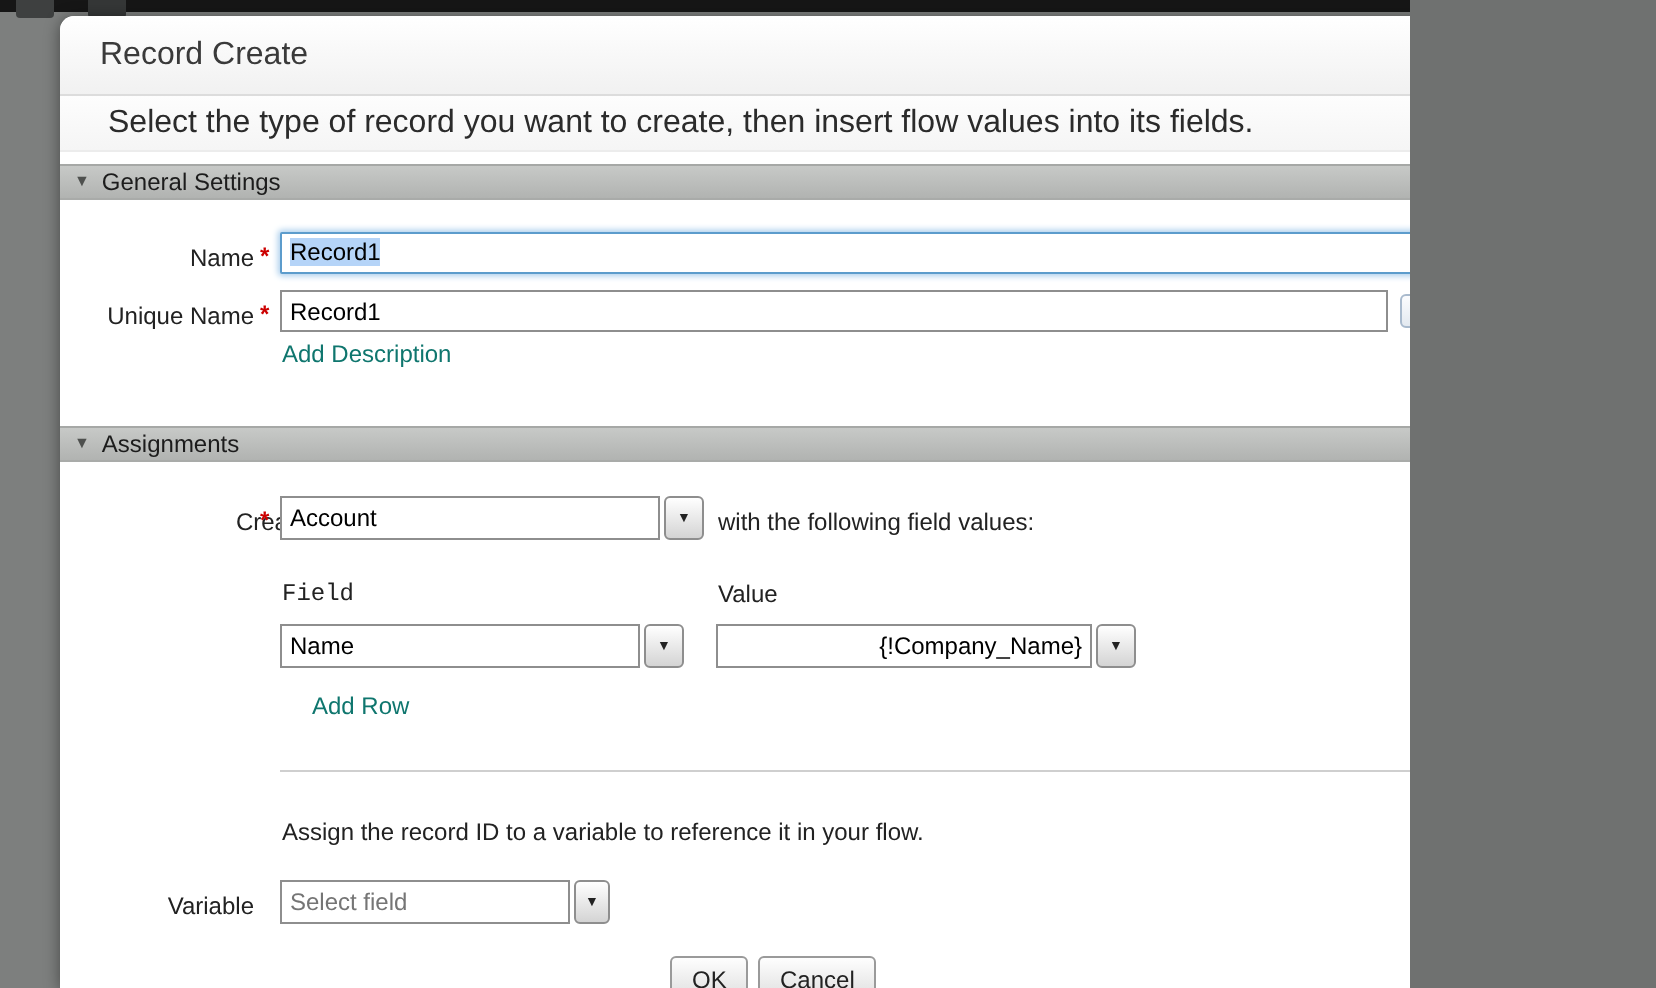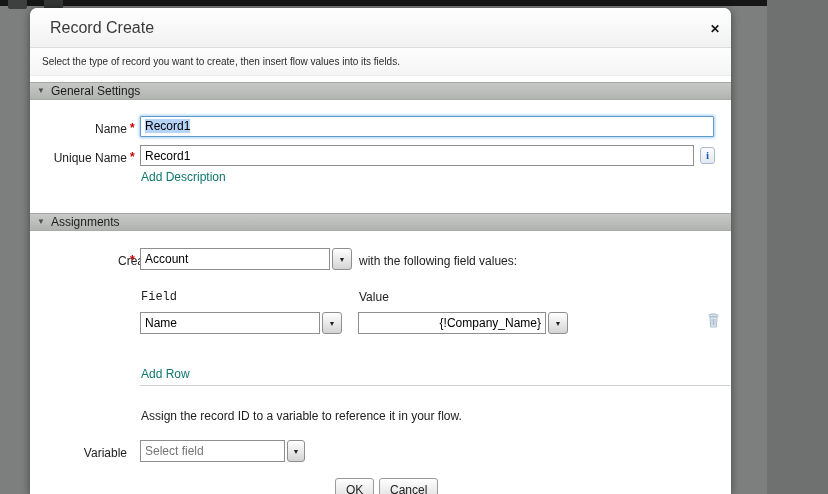--- a/index.html
+++ b/index.html
@@ -1,18 +1,18 @@
 <!DOCTYPE html>
 <html><head>
 <meta charset="utf-8">
 <style>
   * { margin:0; padding:0; box-sizing:border-box; }
   html,body { background:#6f7170; }
   .screen {
-    position:relative; width:767px; height:494px;
+    position:relative; width:705px; height:494px;
     background:#7d7f7e; overflow:hidden;
     font-family:"Liberation Sans", sans-serif;
   }
   
   .top-strip { position:absolute; top:0; left:0; width:100%; height:6px; background:#161616; }
   .top-tab { position:absolute; top:0; height:9px; background:#434545; border-radius:0 0 2px 2px; }
   .top-tab.t1 { left:8px;  width:19px; background:#3e4040; }
   .top-tab.t2 { left:44px; width:19px; background:#353737; }
 
   
@@ -33,21 +33,21 @@
   }
   .close-btn {
     position:absolute; top:14px; right:9px; width:14px; height:14px;
     font-size:12px; font-weight:bold; color:#111; line-height:14px;
     text-align:center; cursor:pointer;
   }
   .subtitle {
     position:absolute; top:40px; left:0; right:0; height:28px;
     background:linear-gradient(180deg,#fdfdfd,#f5f5f5);
     border-bottom:1px solid #ececec;
-    font-size:10px; color:#2b2b2b; line-height:28px; padding-left:12px;
+    font-size:16px; color:#2b2b2b; line-height:28px; padding-left:24px;
   }
   .section-bar {
     position:absolute; left:0; right:0; height:18px;
     background:linear-gradient(180deg,#c7c9c7,#b1b3b1);
     border-top:1px solid #a6a8a6; border-bottom:1px solid #a9aba9;
     display:flex; align-items:center; padding-left:7px;
     font-size:12px; color:#1c1c1c; cursor:pointer;
   }
   .tri { font-size:8px; color:#4e504e; margin-right:6px; line-height:1; }
   .bar-general { top:74px; }
@@ -76,21 +76,21 @@
   .unique-input { position:absolute; left:110px; top:137px; width:554px; height:21px; }
   .info-btn {
     position:absolute; left:670px; top:139px; width:15px; height:17px;
     border:1px solid #a9bacd; border-radius:3px;
     background:linear-gradient(180deg,#fbfcfe,#e3e9f0);
     color:#1a5bb5; font-family:"Liberation Serif", serif; font-weight:bold;
     font-size:11px; text-align:center; line-height:15px; cursor:pointer;
   }
   .link { position:absolute; font-size:12px; color:#0f766e; cursor:pointer; text-decoration:none; }
   .link-desc { left:111px; top:162px; }
-  .link-addrow { left:111px; top:338px;margin-top:21px; }
+  .link-addrow { left:126px; top:338px; }
 
   .combo-input { position:absolute; height:22px; }
   .dd-btn {
     position:absolute; width:20px; height:22px;
     border:1px solid #8e8e8e; border-radius:3px;
     background:linear-gradient(180deg,#ffffff,#d4d4d4);
     display:flex; align-items:center; justify-content:center;
     font-size:7px; color:#222; cursor:pointer;
   }
   .static-txt { position:absolute; font-size:12px; color:#222; }

